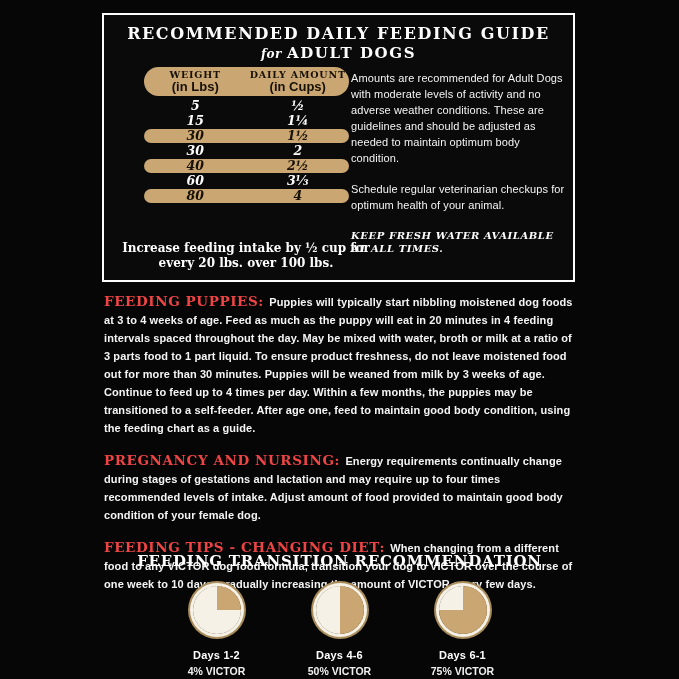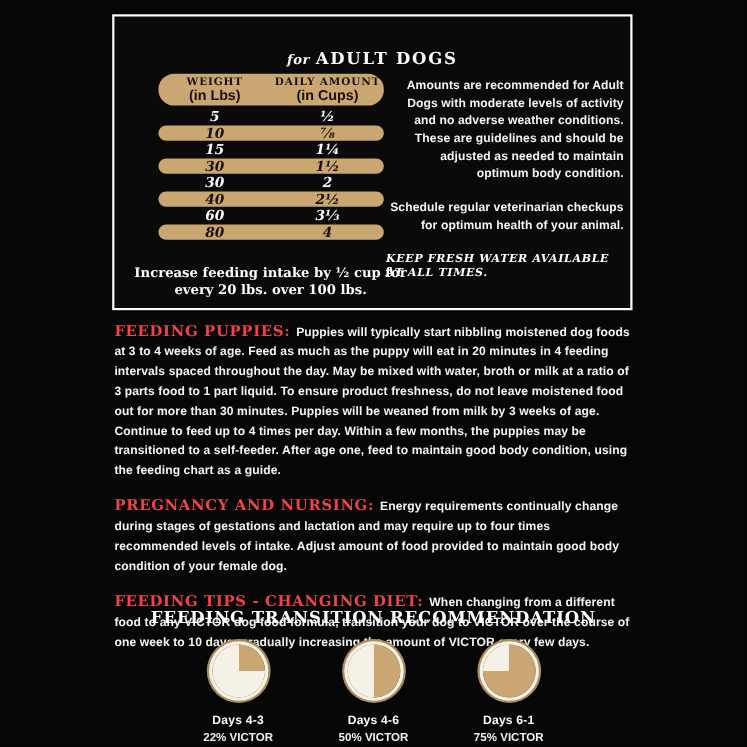--- a/index.html
+++ b/index.html
@@ -70,22 +70,22 @@
   .t-row span{flex:1;text-align:center;line-height:14px;}
   .table-note{
     position:absolute;left:8px;top:226px;width:268px;
     text-align:center;
     font-family:"DejaVu Serif",serif;font-weight:bold;
     font-size:12px;line-height:1.25;color:#fdfdfd;
   }
   
   .info-col{position:absolute;left:247px;top:56px;width:216px;}
   .info-col p{
-    font-size:11px;font-weight:bold;line-height:1.45;
-    letter-spacing:0.1px;color:#f4f4f4;margin-bottom:15px;text-align:right;
+    font-size:11px;font-weight:normal;line-height:1.45;
+    letter-spacing:0.1px;color:#f4f4f4;margin-bottom:15px;
   }
   .water-notice{
     font-family:"DejaVu Serif",serif;
     font-style:italic;font-weight:bold;
     font-size:10px;line-height:1.35;letter-spacing:0.6px;
     color:#fdfdfd;
   }
   
   .sections{position:absolute;left:104px;top:292px;width:473px;}
   .section{margin-bottom:15px;}
@@ -117,20 +117,21 @@
   .pie-labels{margin-top:13px;line-height:1.5;}
   .pie-days{font-size:11px;font-weight:bold;letter-spacing:0.2px;color:#fff;}
   .pie-victor,.pie-other{font-size:10.5px;font-weight:bold;color:#f0f0f0;}
 </style>
 </head>
 <body>
 
 <div class="page">
 
   <div class="guide-box">
+    <div class="guide-title">RECOMMENDED DAILY FEEDING GUIDE</div>
     <div class="guide-subtitle">
       <span class="for">for</span>
       <span class="adult">ADULT DOGS</span>
     </div>
 
     <div class="feed-table">
       <div class="t-head">
         <div class="hcell">
           <span class="hlabel">WEIGHT</span>
           <span class="hsub">(in Lbs)</span>
@@ -139,24 +140,20 @@
           <span class="hlabel">DAILY AMOUNT</span>
           <span class="hsub">(in Cups)</span>
         </div>
       </div>
       <div class="t-rows">
   <div class="t-row">
     <span class="t-weight">5</span>
     <span class="t-amount">½</span>
   </div>
 
-  <div class="t-row pill">
-    <span class="t-weight">10</span>
-    <span class="t-amount">⅞</span>
-  </div>
 
   <div class="t-row">
     <span class="t-weight">15</span>
     <span class="t-amount">1¼</span>
   </div>
 
   <div class="t-row pill">
     <span class="t-weight">30</span>
     <span class="t-amount">1½</span>
   </div>
@@ -209,22 +206,22 @@
     <span class="body">When changing from a different food to any VICTOR dog food formula, transition your dog to VICTOR over the course of one week to 10 days, gradually increasing the amount of VICTOR every few days.</span>
   </p>
 </div>
 
   <div class="transition">
     <div class="transition-heading">FEEDING TRANSITION RECOMMENDATION</div>
     <div class="pies">
   <div class="pie-item">
     <div class="pie" style="background: conic-gradient(var(--tan) 0 25%, var(--pie-white) 25% 100%);"></div>
     <div class="pie-labels">
-      <div class="pie-days">Days 4-3</div>
-      <div class="pie-victor">22% VICTOR</div>
+      <div class="pie-days">Days 1-2</div>
+      <div class="pie-victor">4% VICTOR</div>
 
     </div>
   </div>
 
   <div class="pie-item">
     <div class="pie" style="background: conic-gradient(var(--tan) 0 50%, var(--pie-white) 50% 100%);"></div>
     <div class="pie-labels">
       <div class="pie-days">Days 4-6</div>
       <div class="pie-victor">50% VICTOR</div>
 

